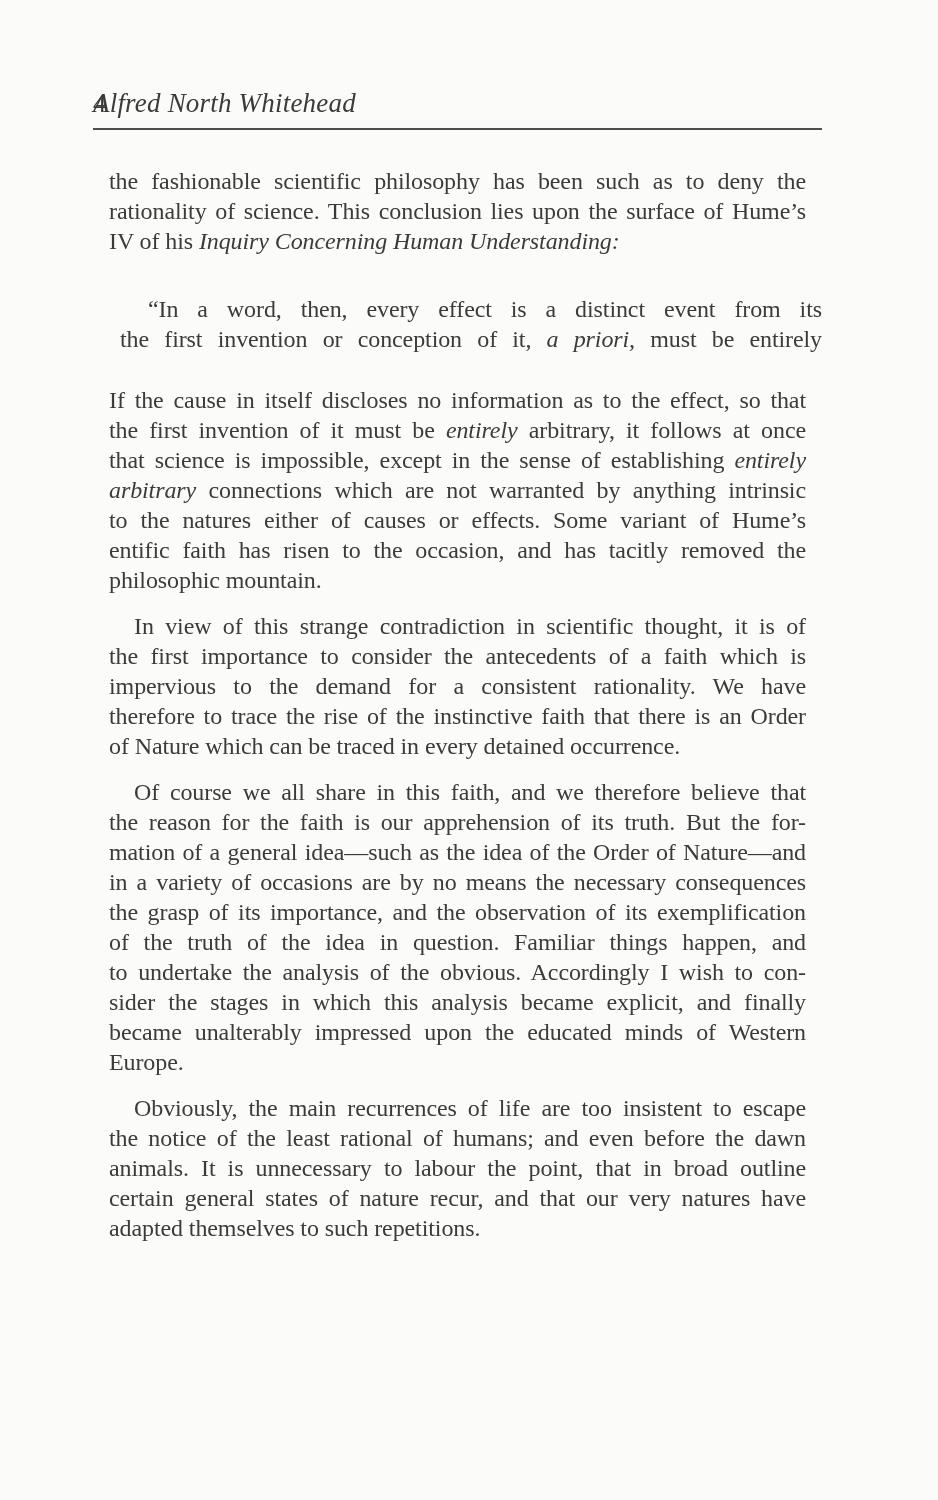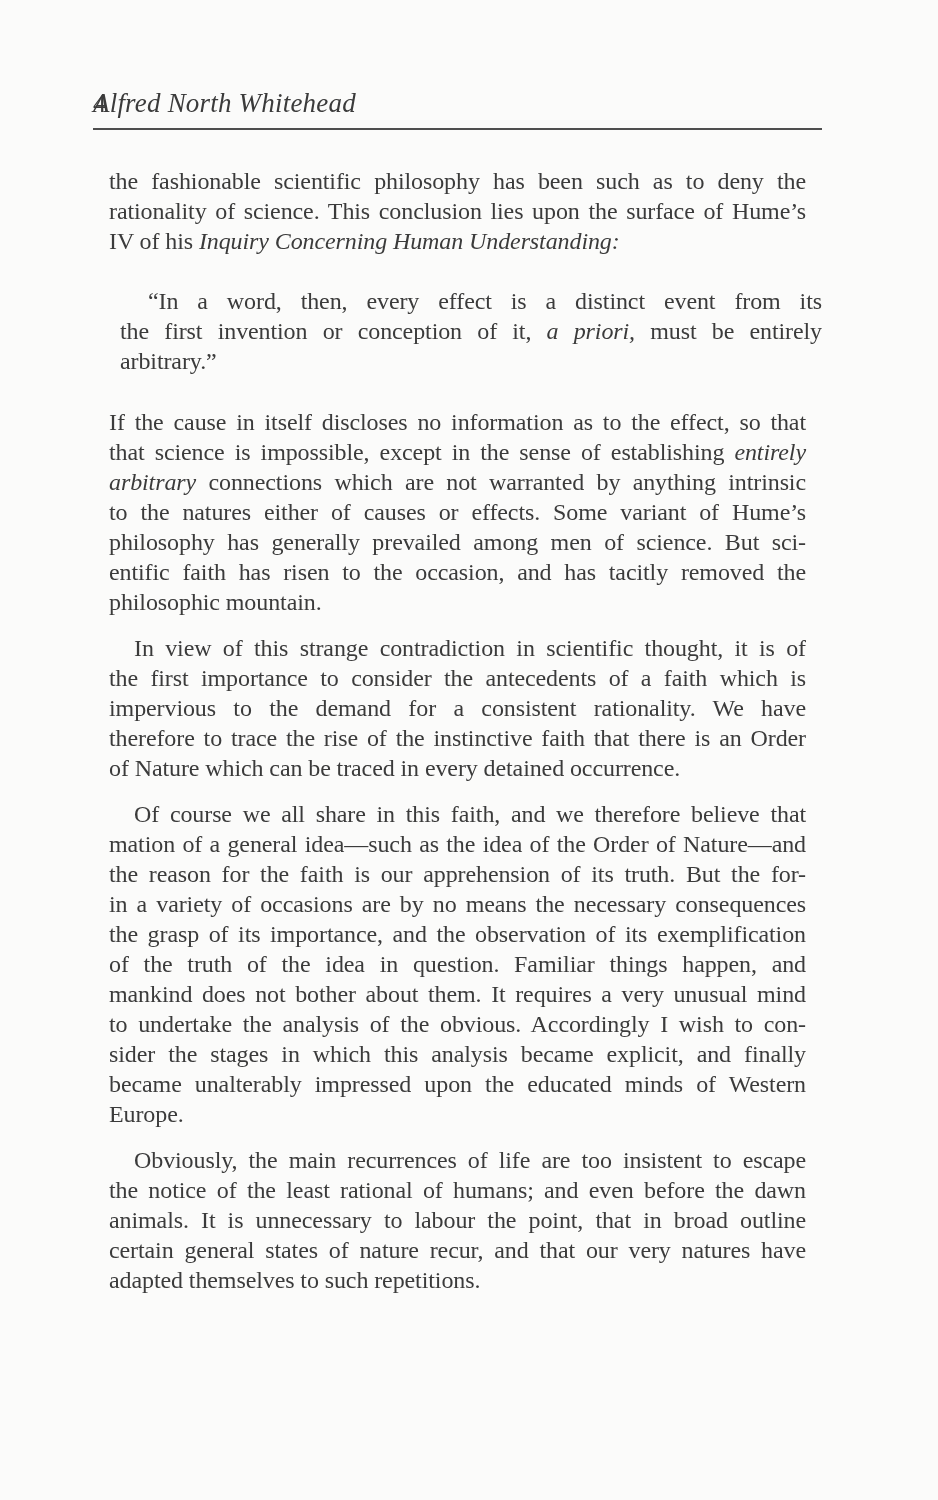--- a/index.html
+++ b/index.html
@@ -41,21 +41,21 @@
     border-top: 2px solid var(--rule);
     margin-top: 8px;
   }
   .body-text {
     margin-top: 36px;
     font-size: 24px;
     line-height: 30px;
   }
   .block-paragraph, .block-quote { margin: 16px; }
   .block-quote {
-    margin: 30px 0 31px 0;
+    margin: 38px 0 31px 0;
     padding-left: 27px;
   }
   .line {
     text-align: justify;
     text-align-last: justify;
     letter-spacing: -0.1px;
   }
   .line.last {
     text-align-last: left;
   }
@@ -74,46 +74,44 @@
   <div class="rule"></div>
   <main class="body-text">
       <div class="block-paragraph">
         <div class="line"><span>the fashionable scientific philosophy has been such as to deny the</span></div>
         <div class="line"><span>rationality of science. This conclusion lies upon the surface of Hume’s</span></div>
         <div class="line last"><span>IV of his </span><span class="em">Inquiry Concerning Human Understanding:</span></div>
       </div>
       <div class="block-quote">
         <div class="line first-indent"><span>“In a word, then, every effect is a distinct event from its</span></div>
         <div class="line"><span>the first invention or conception of it, </span><span class="em">a priori,</span><span> must be entirely</span></div>
-        <div class="line last"><span>arbitrary.”</span></div>
       </div>
       <div class="block-paragraph">
         <div class="line"><span>If the cause in itself discloses no information as to the effect, so that</span></div>
+        <div class="line"><span>the first invention of it must be </span><span class="em">entirely</span><span> arbitrary, it follows at once</span></div>
         <div class="line"><span>that science is impossible, except in the sense of establishing </span><span class="em">entirely</span></div>
         <div class="line"><span class="em">arbitrary</span><span> connections which are not warranted by anything intrinsic</span></div>
         <div class="line"><span>to the natures either of causes or effects. Some variant of Hume’s</span></div>
-        <div class="line"><span>philosophy has generally prevailed among men of science. But sci-</span></div>
         <div class="line"><span>entific faith has risen to the occasion, and has tacitly removed the</span></div>
         <div class="line last"><span>philosophic mountain.</span></div>
       </div>
       <div class="block-paragraph">
         <div class="line first-indent"><span>In view of this strange contradiction in scientific thought, it is of</span></div>
         <div class="line"><span>the first importance to consider the antecedents of a faith which is</span></div>
         <div class="line"><span>impervious to the demand for a consistent rationality. We have</span></div>
         <div class="line"><span>therefore to trace the rise of the instinctive faith that there is an Order</span></div>
         <div class="line last"><span>of Nature which can be traced in every detained occurrence.</span></div>
       </div>
       <div class="block-paragraph">
         <div class="line first-indent"><span>Of course we all share in this faith, and we therefore believe that</span></div>
+        <div class="line"><span>the reason for the faith is our apprehension of its truth. But the for-</span></div>
         <div class="line"><span>mation of a general idea—such as the idea of the Order of Nature—and</span></div>
-        <div class="line"><span>the reason for the faith is our apprehension of its truth. But the for-</span></div>
         <div class="line"><span>in a variety of occasions are by no means the necessary consequences</span></div>
         <div class="line"><span>the grasp of its importance, and the observation of its exemplification</span></div>
         <div class="line"><span>of the truth of the idea in question. Familiar things happen, and</span></div>
-        <div class="line"><span>mankind does not bother about them. It requires a very unusual mind</span></div>
         <div class="line"><span>to undertake the analysis of the obvious. Accordingly I wish to con-</span></div>
         <div class="line"><span>sider the stages in which this analysis became explicit, and finally</span></div>
         <div class="line"><span>became unalterably impressed upon the educated minds of Western</span></div>
         <div class="line last"><span>Europe.</span></div>
       </div>
       <div class="block-paragraph">
         <div class="line first-indent"><span>Obviously, the main recurrences of life are too insistent to escape</span></div>
         <div class="line"><span>the notice of the least rational of humans; and even before the dawn</span></div>
         <div class="line"><span>animals. It is unnecessary to labour the point, that in broad outline</span></div>
         <div class="line"><span>certain general states of nature recur, and that our very natures have</span></div>

